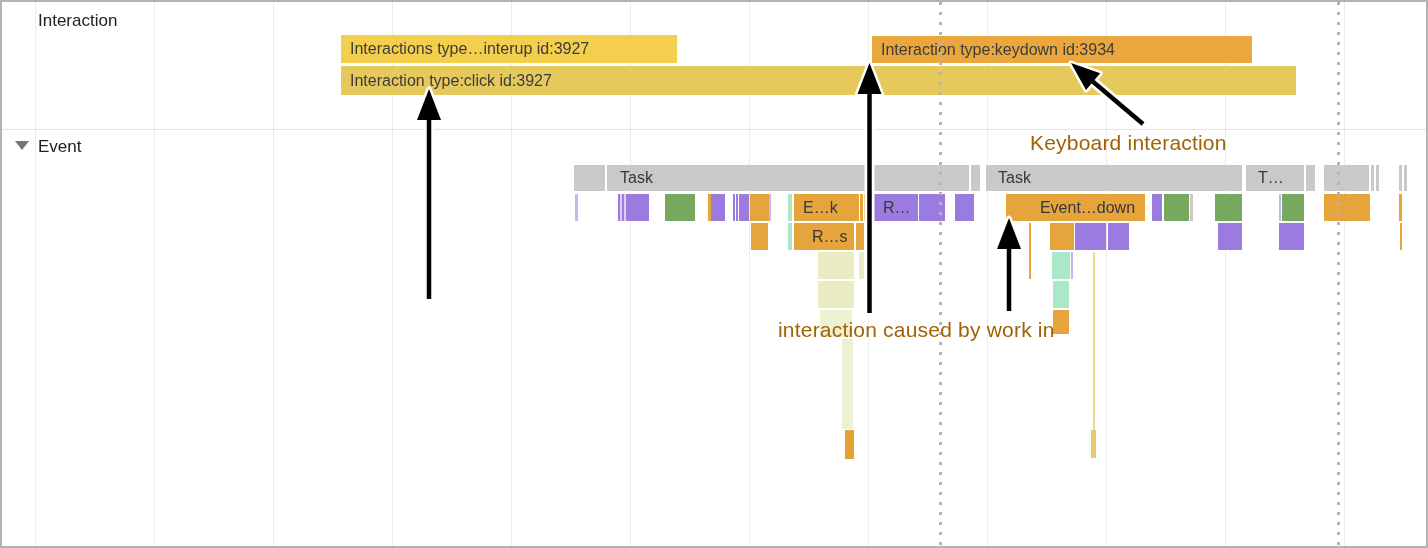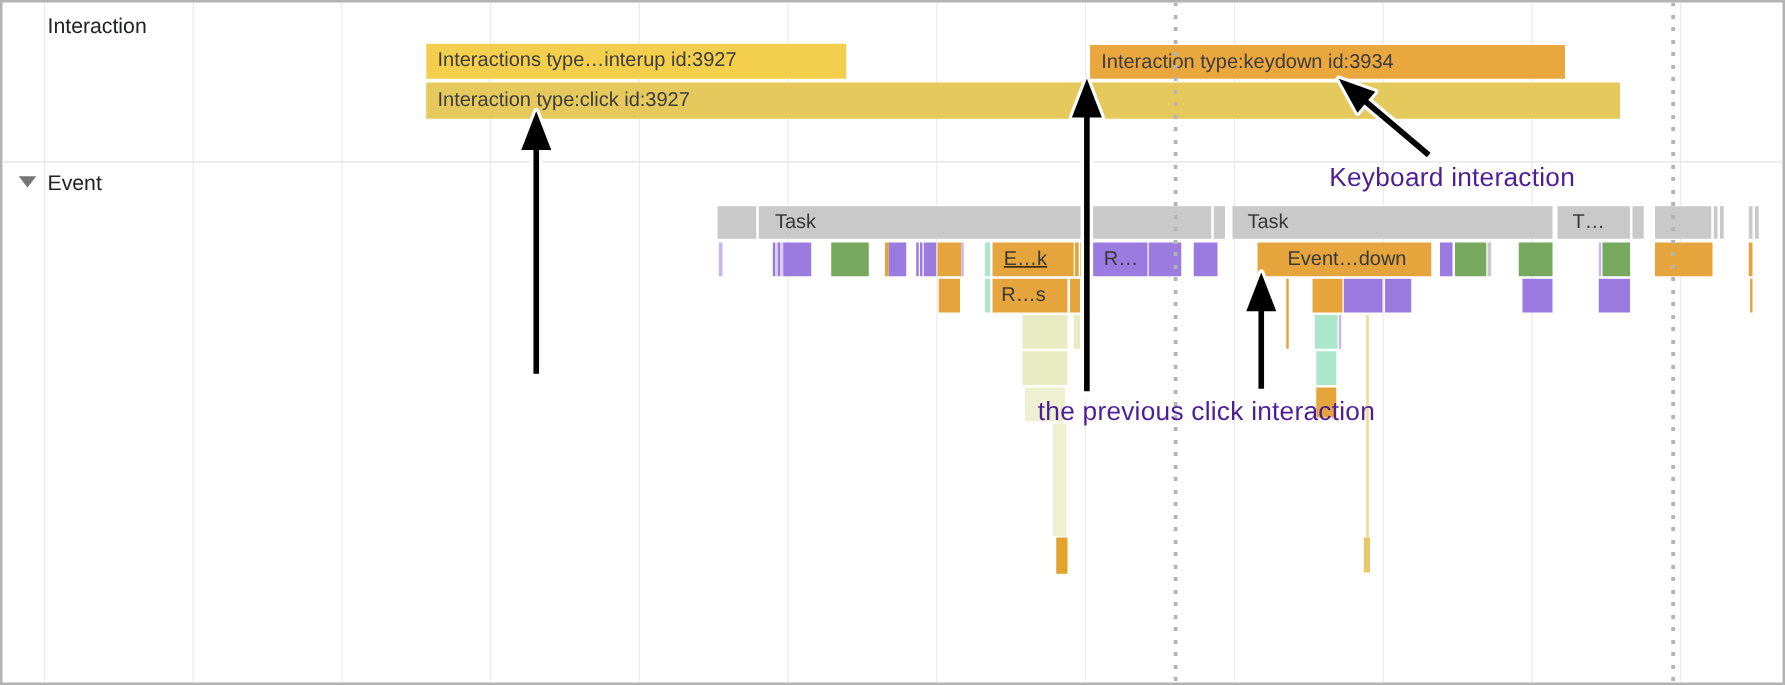--- a/index.html
+++ b/index.html
@@ -23,22 +23,22 @@
     border-top:9px solid #757575;
   }
   .ibar{
     position:absolute;z-index:10;font-size:16px;color:#3c3c3c;
     white-space:nowrap;overflow:hidden;box-sizing:border-box;padding-left:9px;
   }
   .bar{position:absolute;z-index:10;box-sizing:border-box;white-space:nowrap;overflow:hidden;}
   .bar .lbl{font-size:16px;color:#383838;display:block;}
   .bar.pstripe{background:repeating-linear-gradient(90deg,#9b7be0 0 2px,#dacff2 2px 4px);}
   .annotation{
-    position:absolute;z-index:40;color:#4c1d95;font-size:21px;line-height:28px;
-    text-align:right;letter-spacing:.2px;
+    position:absolute;z-index:40;color:#a16207;font-size:21px;line-height:28px;
+    text-align:left;letter-spacing:.2px;
   }
   #arrows{position:absolute;left:0;top:0;z-index:35;pointer-events:none;}
 </style>
 </head>
 <body>
 
 <div id="stage">
 
   <div id="layers">
       <div class="gridline" style="left: 33px;"></div>
@@ -79,45 +79,45 @@
       <div class="bar" style="left: 625px; top: 192px; width: 22px; height: 27px; background: rgb(155, 123, 224);"></div>
       <div class="bar" style="left: 663px; top: 192px; width: 30px; height: 27px; background: rgb(118, 168, 94);"></div>
       <div class="bar" style="left: 706px; top: 192px; width: 3px; height: 27px; background: rgb(229, 165, 60);"></div>
       <div class="bar" style="left: 709px; top: 192px; width: 14px; height: 27px; background: rgb(155, 123, 224);"></div>
       <div class="bar" style="left: 731px; top: 192px; width: 2px; height: 27px; background: rgb(155, 123, 224);"></div>
       <div class="bar" style="left: 734px; top: 192px; width: 2px; height: 27px; background: rgb(155, 123, 224);"></div>
       <div class="bar" style="left: 737px; top: 192px; width: 10px; height: 27px; background: rgb(155, 123, 224);"></div>
       <div class="bar" style="left: 748px; top: 192px; width: 19px; height: 27px; background: rgb(229, 165, 60);"></div>
       <div class="bar" style="left: 767px; top: 192px; width: 2px; height: 27px; background: rgb(199, 182, 240);"></div>
       <div class="bar" style="left: 786px; top: 192px; width: 4px; height: 27px; background: rgb(171, 231, 201);"></div>
-      <div class="bar" style="left: 792px; top: 192px; width: 65px; height: 27px; background: rgb(229, 165, 60); text-decoration: underline;">
+      <div class="bar" style="left: 792px; top: 192px; width: 65px; height: 27px; background: rgb(229, 165, 60);">
         <span class="lbl" style="line-height: 27px; padding-left: 9px;">E…k</span>
       </div>
       <div class="bar" style="left: 858px; top: 192px; width: 3px; height: 27px; background: rgb(229, 165, 60);"></div>
       <div class="bar" style="left: 862px; top: 192px; width: 3px; height: 27px; background: rgb(229, 165, 60);"></div>
       <div class="bar" style="left: 872px; top: 192px; width: 44px; height: 27px; background: rgb(155, 123, 224);">
         <span class="lbl" style="line-height: 27px; padding-left: 9px;">R…</span>
       </div>
       <div class="bar" style="left: 917px; top: 192px; width: 26px; height: 27px; background: rgb(155, 123, 224);"></div>
       <div class="bar" style="left: 953px; top: 192px; width: 19px; height: 27px; background: rgb(155, 123, 224);"></div>
       <div class="bar" style="left: 1004px; top: 192px; width: 139px; height: 27px; background: rgb(229, 165, 60);">
-        <span class="lbl" style="line-height: 27px; padding-left: 24px;">Event…down</span>
+        <span class="lbl" style="line-height: 27px; padding-left: 24px; text-align: center;">Event…down</span>
       </div>
       <div class="bar" style="left: 1150px; top: 192px; width: 10px; height: 27px; background: rgb(155, 123, 224);"></div>
       <div class="bar" style="left: 1162px; top: 192px; width: 25px; height: 27px; background: rgb(118, 168, 94);"></div>
       <div class="bar" style="left: 1188px; top: 192px; width: 3px; height: 27px; background: rgb(201, 201, 201);"></div>
       <div class="bar" style="left: 1213px; top: 192px; width: 27px; height: 27px; background: rgb(118, 168, 94);"></div>
       <div class="bar" style="left: 1277px; top: 192px; width: 2px; height: 27px; background: rgb(199, 182, 240);"></div>
       <div class="bar" style="left: 1280px; top: 192px; width: 22px; height: 27px; background: rgb(118, 168, 94);"></div>
       <div class="bar" style="left: 1322px; top: 192px; width: 46px; height: 27px; background: rgb(229, 165, 60);"></div>
       <div class="bar" style="left: 1397px; top: 192px; width: 3px; height: 27px; background: rgb(229, 165, 60);"></div>
       <div class="bar" style="left: 749px; top: 221px; width: 17px; height: 27px; background: rgb(229, 165, 60);"></div>
       <div class="bar" style="left: 786px; top: 221px; width: 4px; height: 27px; background: rgb(171, 231, 201);"></div>
       <div class="bar" style="left: 792px; top: 221px; width: 60px; height: 27px; background: rgb(229, 165, 60);">
-        <span class="lbl" style="line-height: 27px; padding-left: 7px;">R…s</span>
+        <span class="lbl" style="line-height: 27px; padding-left: 18px;">R…s</span>
       </div>
       <div class="bar" style="left: 854px; top: 221px; width: 8px; height: 27px; background: rgb(229, 165, 60);"></div>
       <div class="bar" style="left: 1027px; top: 221px; width: 2px; height: 56px; background: rgb(229, 165, 60);"></div>
       <div class="bar" style="left: 1048px; top: 221px; width: 24px; height: 27px; background: rgb(229, 165, 60);"></div>
       <div class="bar" style="left: 1073px; top: 221px; width: 31px; height: 27px; background: rgb(155, 123, 224);"></div>
       <div class="bar" style="left: 1106px; top: 221px; width: 21px; height: 27px; background: rgb(155, 123, 224);"></div>
       <div class="bar" style="left: 1216px; top: 221px; width: 24px; height: 27px; background: rgb(155, 123, 224);"></div>
       <div class="bar" style="left: 1277px; top: 221px; width: 25px; height: 27px; background: rgb(155, 123, 224);"></div>
       <div class="bar" style="left: 1398px; top: 221px; width: 2px; height: 27px; background: rgb(229, 165, 60);"></div>
       <div class="bar" style="left: 816px; top: 250px; width: 36px; height: 27px; background: rgb(233, 236, 194);"></div>
@@ -141,21 +141,21 @@
   <div class="divider" id="track-divider" style="top: 127px;"></div>
 
   <div class="track-label" style="left:13px;top:135px;">
     <span class="tri"></span><span>Event</span>
   </div>
 
 
   <div class="annotation" style="left:1028px;top:127px;width:230px;">Keyboard interaction</div>
 
   <div class="annotation" style="left:776px;top:314px;width:322px;">
-    <div>the previous click interaction</div>
+    <div>interaction caused by work in</div>
   </div>
 
   <svg id="arrows" width="1428" height="548" viewBox="0 0 1428 548">
 
     <g>
       <path d="M427 297 L427 110" stroke="#fff" stroke-width="10" stroke-linecap="round"></path>
       <polygon points="427,87 415,118 439,118" fill="#000" stroke="#fff" stroke-width="5" stroke-linejoin="round"></polygon>
       <path d="M427 297 L427 110" stroke="#000" stroke-width="4.5"></path>
       <polygon points="427,87 415,118 439,118" fill="#000"></polygon>
     </g>

